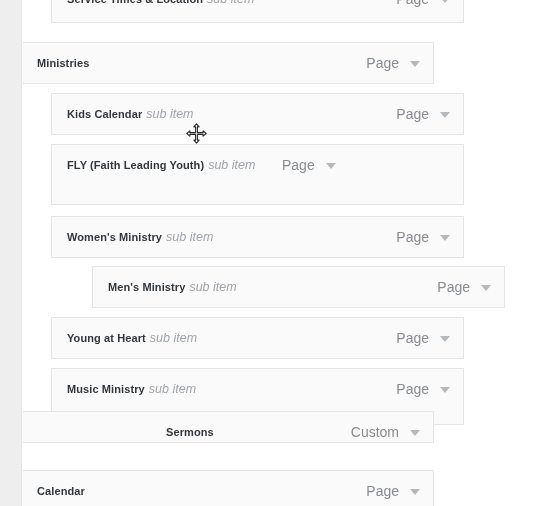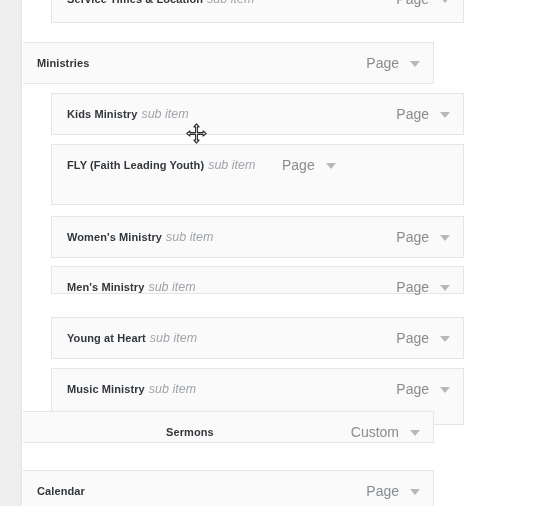--- a/index.html
+++ b/index.html
@@ -131,41 +131,41 @@
       </div>
     </div>
     <div class="menu-item depth-0" style="top: 42px; height: 42px; background: rgb(250, 250, 250); border-color: rgb(229, 229, 229);">
       <div class="item-title-wrap"><span class="item-title" style="color: rgb(50, 55, 60);">Ministries</span></div>
       <div class="item-controls">
         <span class="item-type">Page</span>
         <span class="toggle-arrow" style="border-top-color: rgb(180, 185, 190);"></span>
       </div>
     </div>
     <div class="menu-item depth-1" style="top: 93px; height: 42px; background: rgb(250, 250, 250); border-color: rgb(229, 229, 229);">
-      <div class="item-title-wrap"><span class="item-title" style="color: rgb(50, 55, 60);">Kids Ministry</span><span class="item-subtype" style="color: rgb(160, 165, 170);">sub item</span></div>
+      <div class="item-title-wrap"><span class="item-title" style="color: rgb(50, 55, 60);">Kids Calendar</span><span class="item-subtype" style="color: rgb(160, 165, 170);">sub item</span></div>
       <div class="item-controls">
         <span class="item-type">Page</span>
         <span class="toggle-arrow" style="border-top-color: rgb(180, 185, 190);"></span>
       </div>
     </div>
     <div class="menu-item depth-1" style="top: 144px; height: 61px; background: rgb(250, 250, 250); border-color: rgb(229, 229, 229);">
       <div class="item-title-wrap" style="max-width: 215px;"><span class="item-title" style="color: rgb(50, 55, 60);">FLY (Faith Leading Youth)</span><span class="item-subtype" style="color: rgb(160, 165, 170);">sub item</span></div>
       <div class="item-controls">
         <span class="item-type">Page</span>
         <span class="toggle-arrow" style="border-top-color: rgb(180, 185, 190);"></span>
       </div>
     </div>
     <div class="menu-item depth-1" style="top: 216px; height: 42px; background: rgb(250, 250, 250); border-color: rgb(229, 229, 229);">
       <div class="item-title-wrap"><span class="item-title" style="color: rgb(50, 55, 60);">Women's Ministry</span><span class="item-subtype" style="color: rgb(160, 165, 170);">sub item</span></div>
       <div class="item-controls">
         <span class="item-type">Page</span>
         <span class="toggle-arrow" style="border-top-color: rgb(180, 185, 190);"></span>
       </div>
     </div>
-    <div class="menu-item depth-1" style="top: 266px; height: 28px; background: rgb(250, 250, 250); border-color: rgb(229, 229, 229);">
+    <div class="menu-item depth-1" style="top: 266px; height: 42px; background: rgb(250, 250, 250); border-color: rgb(229, 229, 229); margin-left: 41px;">
       <div class="item-title-wrap"><span class="item-title" style="color: rgb(50, 55, 60);">Men's Ministry</span><span class="item-subtype" style="color: rgb(160, 165, 170);">sub item</span></div>
       <div class="item-controls">
         <span class="item-type">Page</span>
         <span class="toggle-arrow" style="border-top-color: rgb(180, 185, 190);"></span>
       </div>
     </div>
     <div class="menu-item depth-1" style="top: 317px; height: 42px; background: rgb(250, 250, 250); border-color: rgb(229, 229, 229); justify-content: space-between;">
       <div class="item-title-wrap"><span class="item-title" style="color: rgb(50, 55, 60);">Young at Heart</span><span class="item-subtype" style="color: rgb(160, 165, 170);">sub item</span></div>
       <div class="item-controls">
         <span class="item-type">Page</span>

